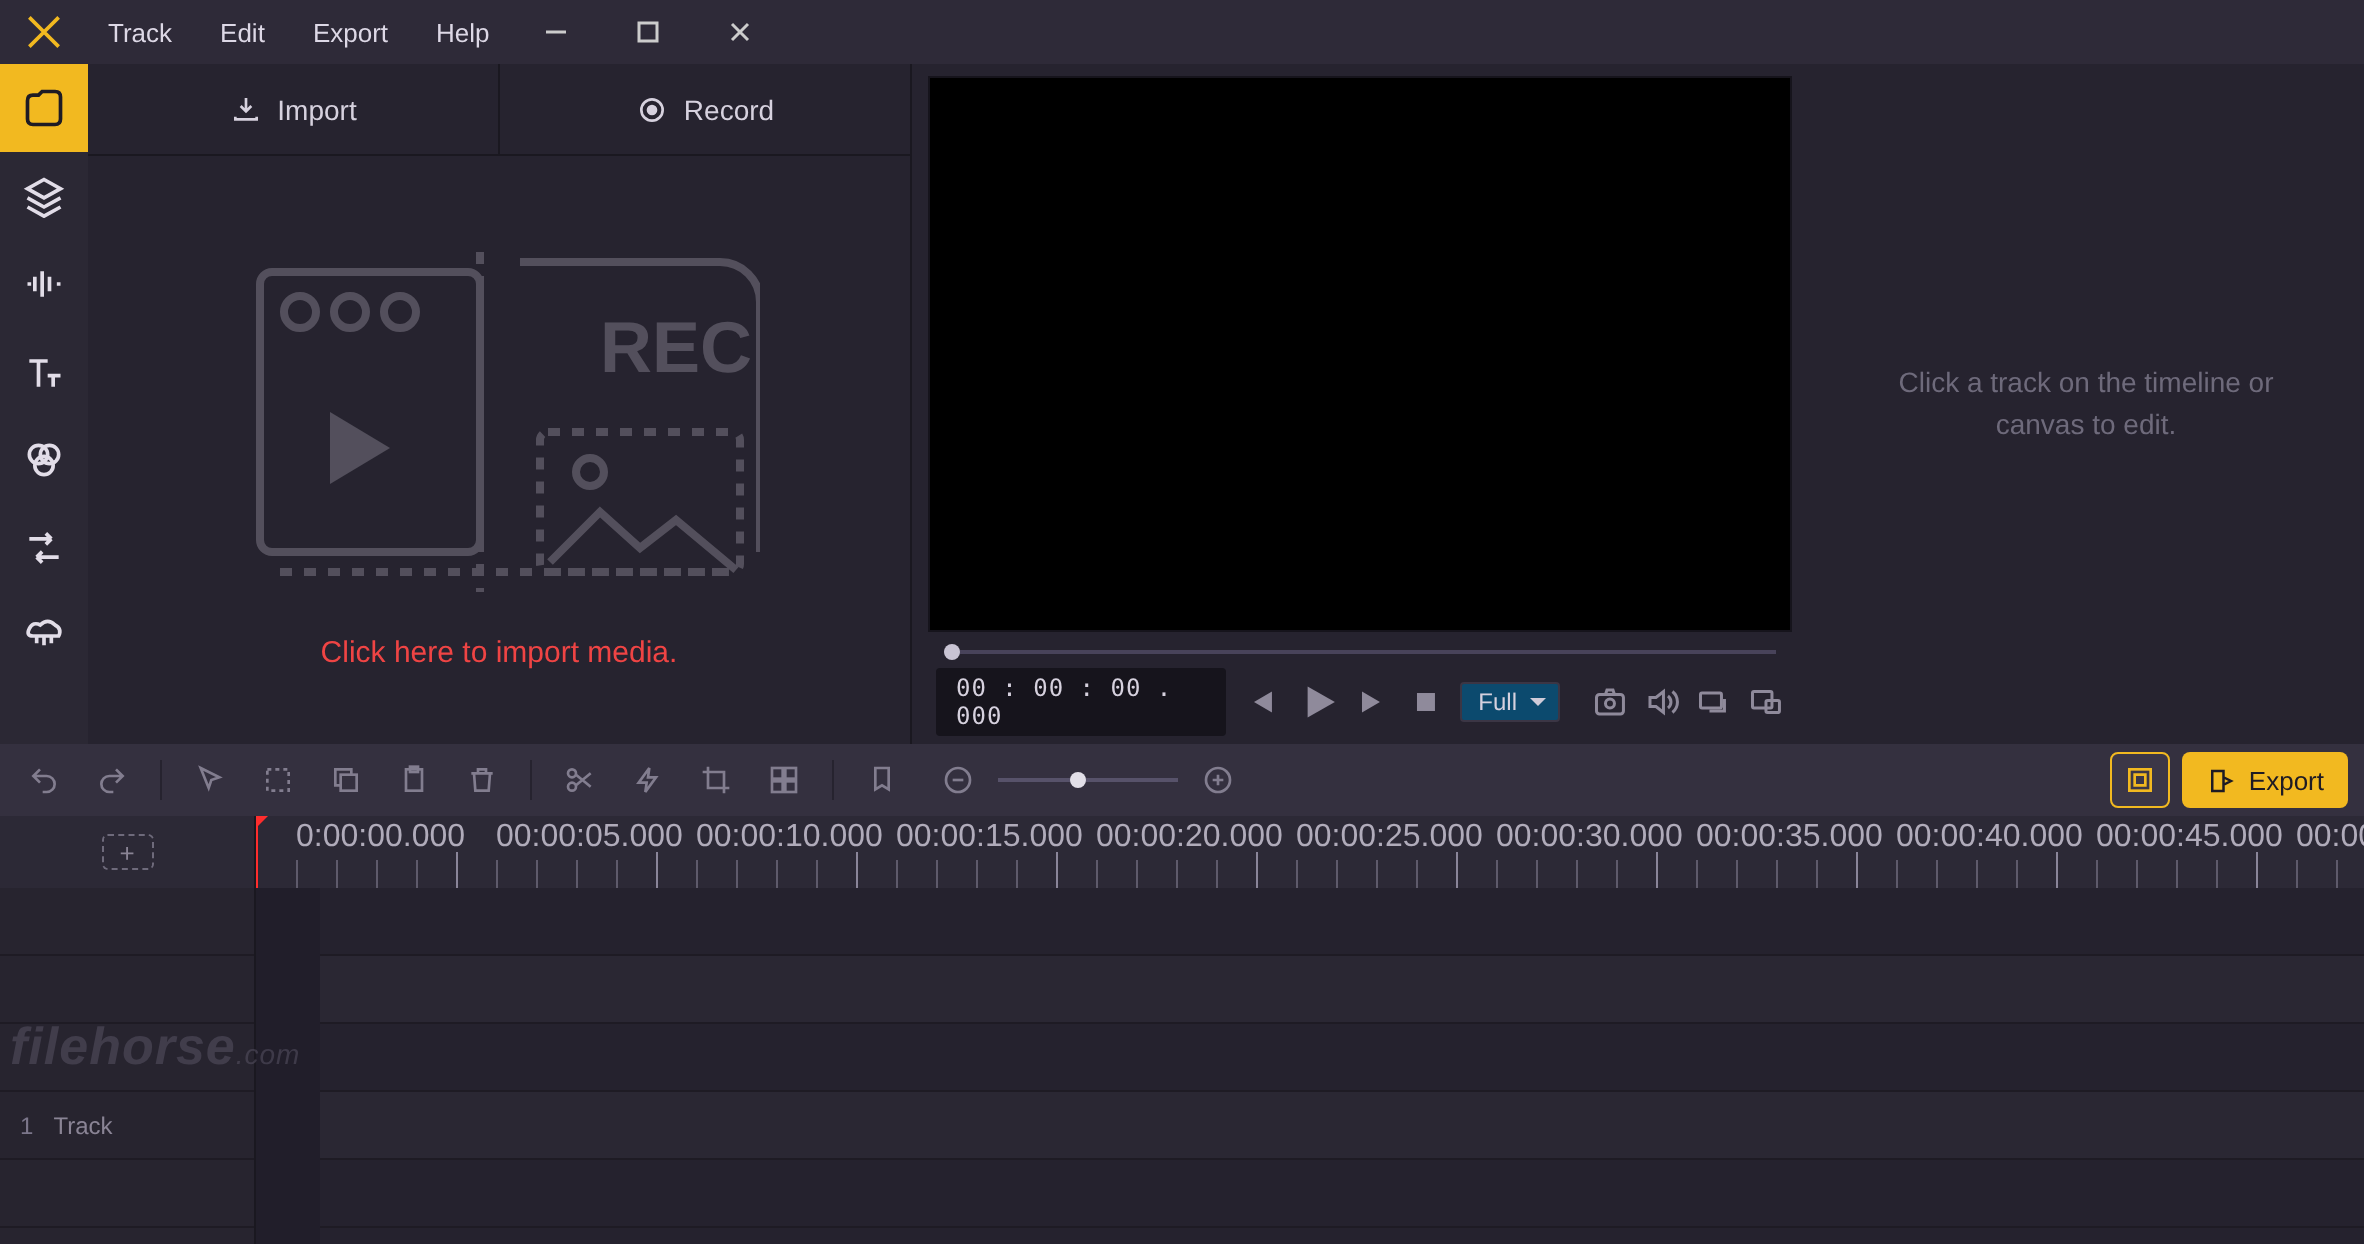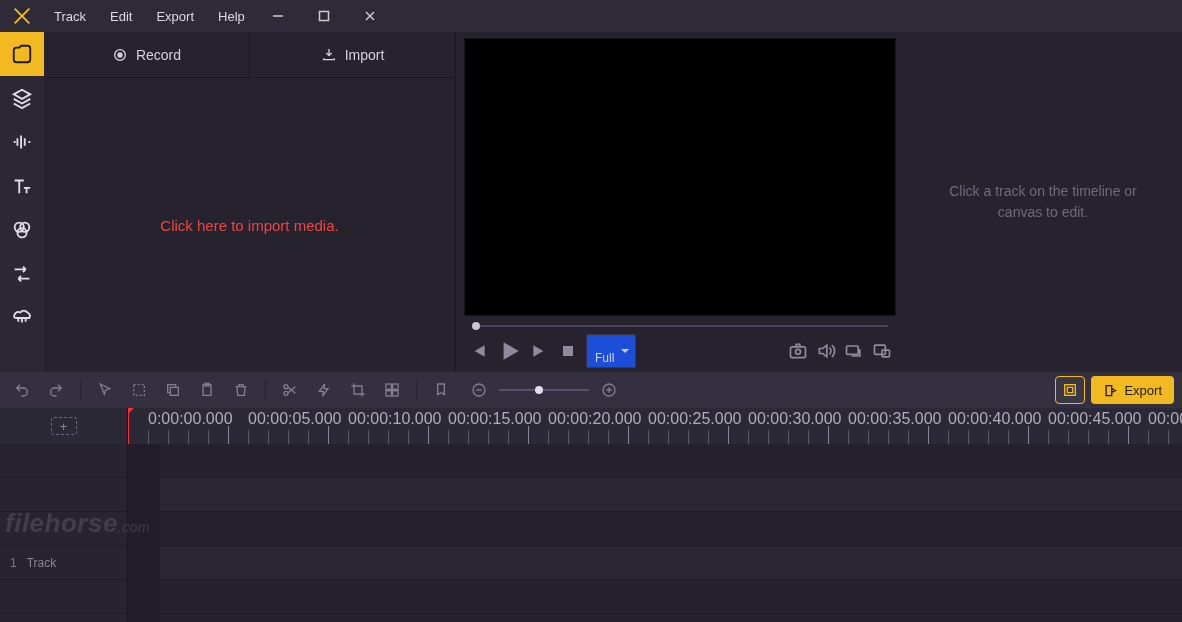--- a/index.html
+++ b/index.html
@@ -100,22 +100,22 @@
     font-family:"Segoe UI", monospace;
     letter-spacing:0.5px;
   }
   .pbtn {
     width:20px; height:20px; display:flex; align-items:center; justify-content:center;
     cursor:pointer; color:#8f8a9b;
   }
   .pbtn.big { width:26px; height:26px; }
   .pbtn svg { width:100%; height:100%; }
   .full-select {
-    background:#1d4ed8; color:#d6d1de; border:1px solid #3b3645;
-    font-size:12px; padding:16px 20px 2px 8px; border-radius:2px;
+    background:#0c4a6e; color:#d6d1de; border:1px solid #3b3645;
+    font-size:12px; padding:2px 20px 2px 8px; border-radius:2px;
     position:relative; min-width:50px;
   }
   .full-select::after {
     content:""; position:absolute; right:6px; top:50%;
     border:4px solid transparent; border-top-color:#cfcbd8; transform:translateY(-2px);
   }
 
   .props-panel {
     flex:1; display:flex; align-items:center; justify-content:flex-start;
     color:#6e6a7b; text-align:center; font-size:14px; padding:0 28px;
@@ -306,46 +306,63 @@
         <path d="M4 8 Q6 4 10 6 Q14 2 18 6 Q22 8 20 12 L6 12 Q2 12 4 8 Z"></path>
         <path d="M8 12v4M12 12v5M16 12v4"></path>
       </svg>
     </div>
   </div>
 
   <div class="media-panel">
     <div class="media-tabs">
       <div class="media-tab">
         <svg viewBox="0 0 24 24" fill="none" stroke="currentColor" stroke-width="2">
+          <path d="M12 3v10M8 9l4 4 4-4M4 17v2h16v-2"></path>
+        </svg>
+        <span>Import</span>
+      </div>
+      <div class="media-tab">
+        <svg viewBox="0 0 24 24" fill="none" stroke="currentColor" stroke-width="2">
           <circle cx="12" cy="12" r="8"></circle>
             <circle cx="12" cy="12" r="3" fill="currentColor"></circle>
         </svg>
         <span>Record</span>
       </div>
-      <div class="media-tab">
-        <svg viewBox="0 0 24 24" fill="none" stroke="currentColor" stroke-width="2">
-          <path d="M12 3v10M8 9l4 4 4-4M4 17v2h16v-2"></path>
-        </svg>
-        <span>Import</span>
-      </div>
     </div>
     <div class="media-body">
+      <div class="media-placeholder">
+        <svg viewBox="0 0 260 190" width="260" height="190" fill="none" stroke="#c7c2d0" stroke-width="4">
+          <rect x="10" y="20" width="110" height="140" rx="6"></rect>
+          <circle cx="30" cy="40" r="8"></circle>
+            <circle cx="55" cy="40" r="8"></circle>
+            <circle cx="80" cy="40" r="8"></circle>
+          <path d="M45 90 l30 18 l-30 18 z" fill="#c7c2d0" stroke="none"></path>
+          <path d="M120 10 v170" stroke-dasharray="6 6"></path>
+          <path d="M20 170 h220" stroke-dasharray="6 6"></path>
+          <path d="M140 15 h100 a20 20 0 0 1 20 20 v125"></path>
+          <text x="180" y="70" font-size="36" fill="#c7c2d0" stroke="none" font-family="Arial" font-weight="bold">REC</text>
+          <rect x="150" y="100" width="100" height="70" rx="4" stroke-dasharray="6 6"></rect>
+          <circle cx="175" cy="120" r="7"></circle>
+          <path d="M155 165 l25 -25 l20 18 l18 -14 l30 25"></path>
+        </svg>
+      </div>
       <div class="media-hint">Click here to import media.</div>
     </div>
   </div>
 
   <div class="preview-panel">
     <div class="preview-left">
       <div class="canvas"></div>
       <div class="scrub">
         <div class="scrub-track">
           <div class="scrub-knob"></div>
         </div>
       </div>
       <div class="player-bar">
+        <div class="timecode">00 : 00 : 00 . 000</div>
         <div class="pbtn">
           <svg viewBox="0 0 24 24" fill="currentColor">
               <path d="M6 5v14M20 5 L8 12 L20 19 Z"></path>
             </svg>
         </div>
         <div class="pbtn big">
           <svg viewBox="0 0 24 24" fill="currentColor">
               <path d="M7 4 L21 12 L7 20 Z"></path>
             </svg>
         </div>

